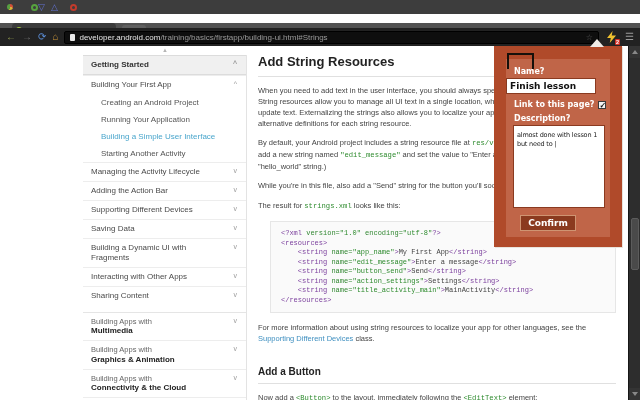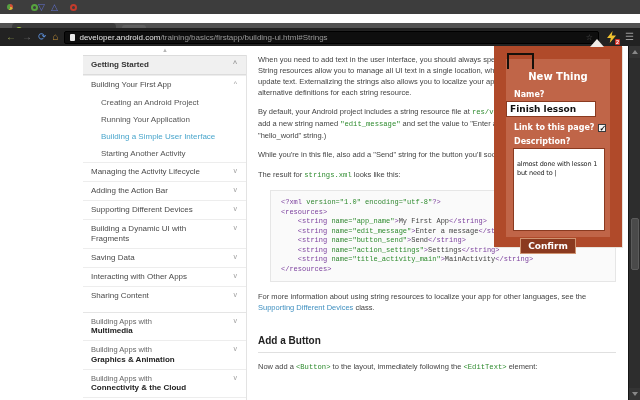--- a/index.html
+++ b/index.html
@@ -109,21 +109,21 @@
                  font-family:"DejaVu Sans", sans-serif; }
   .popup-label.tight { margin-top:5px; }
   .name-input { display:block; margin-left:0; width:90px; height:16px; border:1px solid #8a3a20;
                 background:#fff; font-family:"DejaVu Sans", sans-serif; font-size:9px;
                 font-weight:bold; color:#111; padding:0 3px; }
   .link-row { display:flex; align-items:center; margin:6px 0 0 8px; }
   .checkbox { width:8px; height:8px; background:#f4f4f4; border:1px solid #3a3a3a; margin-left:4px;
               font-size:8px; line-height:7px; color:#111; text-align:center; font-weight:bold; }
   .desc-box { position:relative; margin-left:7px; width:92px; height:83px; background:#fff;
               border:1px solid #8a3a20; font-size:6.5px; letter-spacing:-0.2px; line-height:8.5px;
-              color:#222; padding:11px 3px; overflow:hidden; word-wrap:break-word;
+              color:#222; padding:5px 3px; overflow:hidden; word-wrap:break-word;
               font-family:"DejaVu Sans", sans-serif; }
   .desc-box::after { content:"|"; color:#222; }
   .confirm-btn { display:block; margin:7px 0 0 14px; width:56px; height:16px;
                  background:var(--confirm-bg); border:1px solid #cf9472; color:#fff;
                  font-size:9px; font-weight:bold; font-family:"DejaVu Sans", sans-serif;
                  text-align:center; line-height:14px; cursor:pointer; }
 </style>
 </head>
 <body>
 
@@ -170,30 +170,31 @@
     <div class="sidebar" id="sidebar-items">
         <div class="nav-item header"><span>Getting Started</span><span class="chev">^</span></div>
         <div class="nav-item top"><span>Building Your First App</span><span class="chev">^</span></div>
         <div class="nav-item sub"><span>Creating an Android Project</span></div>
         <div class="nav-item sub"><span>Running Your Application</span></div>
         <div class="nav-item sub active"><span>Building a Simple User Interface</span></div>
         <div class="nav-item sub"><span>Starting Another Activity</span></div>
         <div class="nav-item top"><span>Managing the Activity Lifecycle</span><span class="chev">v</span></div>
         <div class="nav-item top"><span>Adding the Action Bar</span><span class="chev">v</span></div>
         <div class="nav-item top"><span>Supporting Different Devices</span><span class="chev">v</span></div>
+        <div class="nav-item top"><span>Saving Data</span><span class="chev">v</span></div>
         <div class="nav-item top"><span>Building a Dynamic UI with Fragments</span><span class="chev">v</span></div>
-        <div class="nav-item top"><span>Saving Data</span><span class="chev">v</span></div>
         <div class="nav-item top"><span>Interacting with Other Apps</span><span class="chev">v</span></div>
         <div class="nav-item top"><span>Sharing Content</span><span class="chev">v</span></div>
         <div class="nav-item group gap"><span class="nav-pre">Building Apps with</span><span class="nav-bold">Multimedia</span><span class="chev">v</span></div>
         <div class="nav-item group"><span class="nav-pre">Building Apps with</span><span class="nav-bold">Graphics &amp; Animation</span><span class="chev">v</span></div>
         <div class="nav-item group"><span class="nav-pre">Building Apps with</span><span class="nav-bold">Connectivity &amp; the Cloud</span><span class="chev">v</span></div>
         <div class="nav-item group"></div>
       </div>
     <div class="content" id="content-blocks">
+        <div class="h1">Add String Resources</div>
         <div class="para"><span>When you need to add text in the user interface, you should always specify each string as a resource. String resources allow you to manage all UI text in a single location, which makes it easier to find and update text. Externalizing the strings also allows you to localize your app to different languages by providing alternative definitions for each string resource.</span></div>
         <div class="para"><span>By default, your Android project includes a string resource file at </span><span class="icode">res/values/strings.xml</span><span>. Here, you'll add a new string named </span><span class="icode">"edit_message"</span><span> and set the value to "Enter a message." (You can delete the "hello_world" string.)</span></div>
         <div class="para"><span>While you're in this file, also add a "Send" string for the button you'll soon add, called </span><span class="icode">"button_send"</span><span>.</span></div>
         <div class="para"><span>The result for </span><span class="icode">strings.xml</span><span> looks like this:</span></div>
         <div class="codeblock"><div><span class="seg-tag">&lt;?xml </span><span class="seg-attr">version=</span><span class="seg-val">"1.0"</span><span class="seg-attr"> encoding=</span><span class="seg-val">"utf-8"</span><span class="seg-tag">?&gt;</span></div><div><span class="seg-tag">&lt;resources&gt;</span></div><div><span class="seg-pln">    </span><span class="seg-tag">&lt;string</span><span class="seg-attr"> name=</span><span class="seg-val">"app_name"</span><span class="seg-tag">&gt;</span><span class="seg-pln">My First App</span><span class="seg-tag">&lt;/string&gt;</span></div><div><span class="seg-pln">    </span><span class="seg-tag">&lt;string</span><span class="seg-attr"> name=</span><span class="seg-val">"edit_message"</span><span class="seg-tag">&gt;</span><span class="seg-pln">Enter a message</span><span class="seg-tag">&lt;/string&gt;</span></div><div><span class="seg-pln">    </span><span class="seg-tag">&lt;string</span><span class="seg-attr"> name=</span><span class="seg-val">"button_send"</span><span class="seg-tag">&gt;</span><span class="seg-pln">Send</span><span class="seg-tag">&lt;/string&gt;</span></div><div><span class="seg-pln">    </span><span class="seg-tag">&lt;string</span><span class="seg-attr"> name=</span><span class="seg-val">"action_settings"</span><span class="seg-tag">&gt;</span><span class="seg-pln">Settings</span><span class="seg-tag">&lt;/string&gt;</span></div><div><span class="seg-pln">    </span><span class="seg-tag">&lt;string</span><span class="seg-attr"> name=</span><span class="seg-val">"title_activity_main"</span><span class="seg-tag">&gt;</span><span class="seg-pln">MainActivity</span><span class="seg-tag">&lt;/string&gt;</span></div><div><span class="seg-tag">&lt;/resources&gt;</span></div></div>
         <div class="para"><span>For more information about using string resources to localize your app for other languages, see the </span><span class="ilink">Supporting Different Devices</span><span> class.</span></div>
         <div class="h2">Add a Button</div>
         <div class="para"><span>Now add a </span><span class="icode">&lt;Button&gt;</span><span> to the layout, immediately following the </span><span class="icode">&lt;EditText&gt;</span><span> element:</span></div>
       </div>
   </div>
@@ -204,21 +205,20 @@
       </div>
     <div class="vs-thumb"></div>
     <div class="vs-btn bottom">
         <div class="vs-tri"></div>
       </div>
   </div>
 
   <div class="popup-arrow"></div>
   <div class="popup">
     <div class="popup-inner">
-      <div class="popup-title">New Thing</div>
       <div class="popup-label">Name?</div>
       <input class="name-input" value="Finish lesson" style="">
       <div class="link-row">
         <span class="popup-label" style="margin:0;">Link to this page?</span>
         <span class="checkbox">✓</span>
       </div>
       <div class="popup-label tight">Description?</div>
       <div class="desc-box">almost done with lesson 1 but need to </div>
       <div class="confirm-btn">Confirm</div>
     </div>

